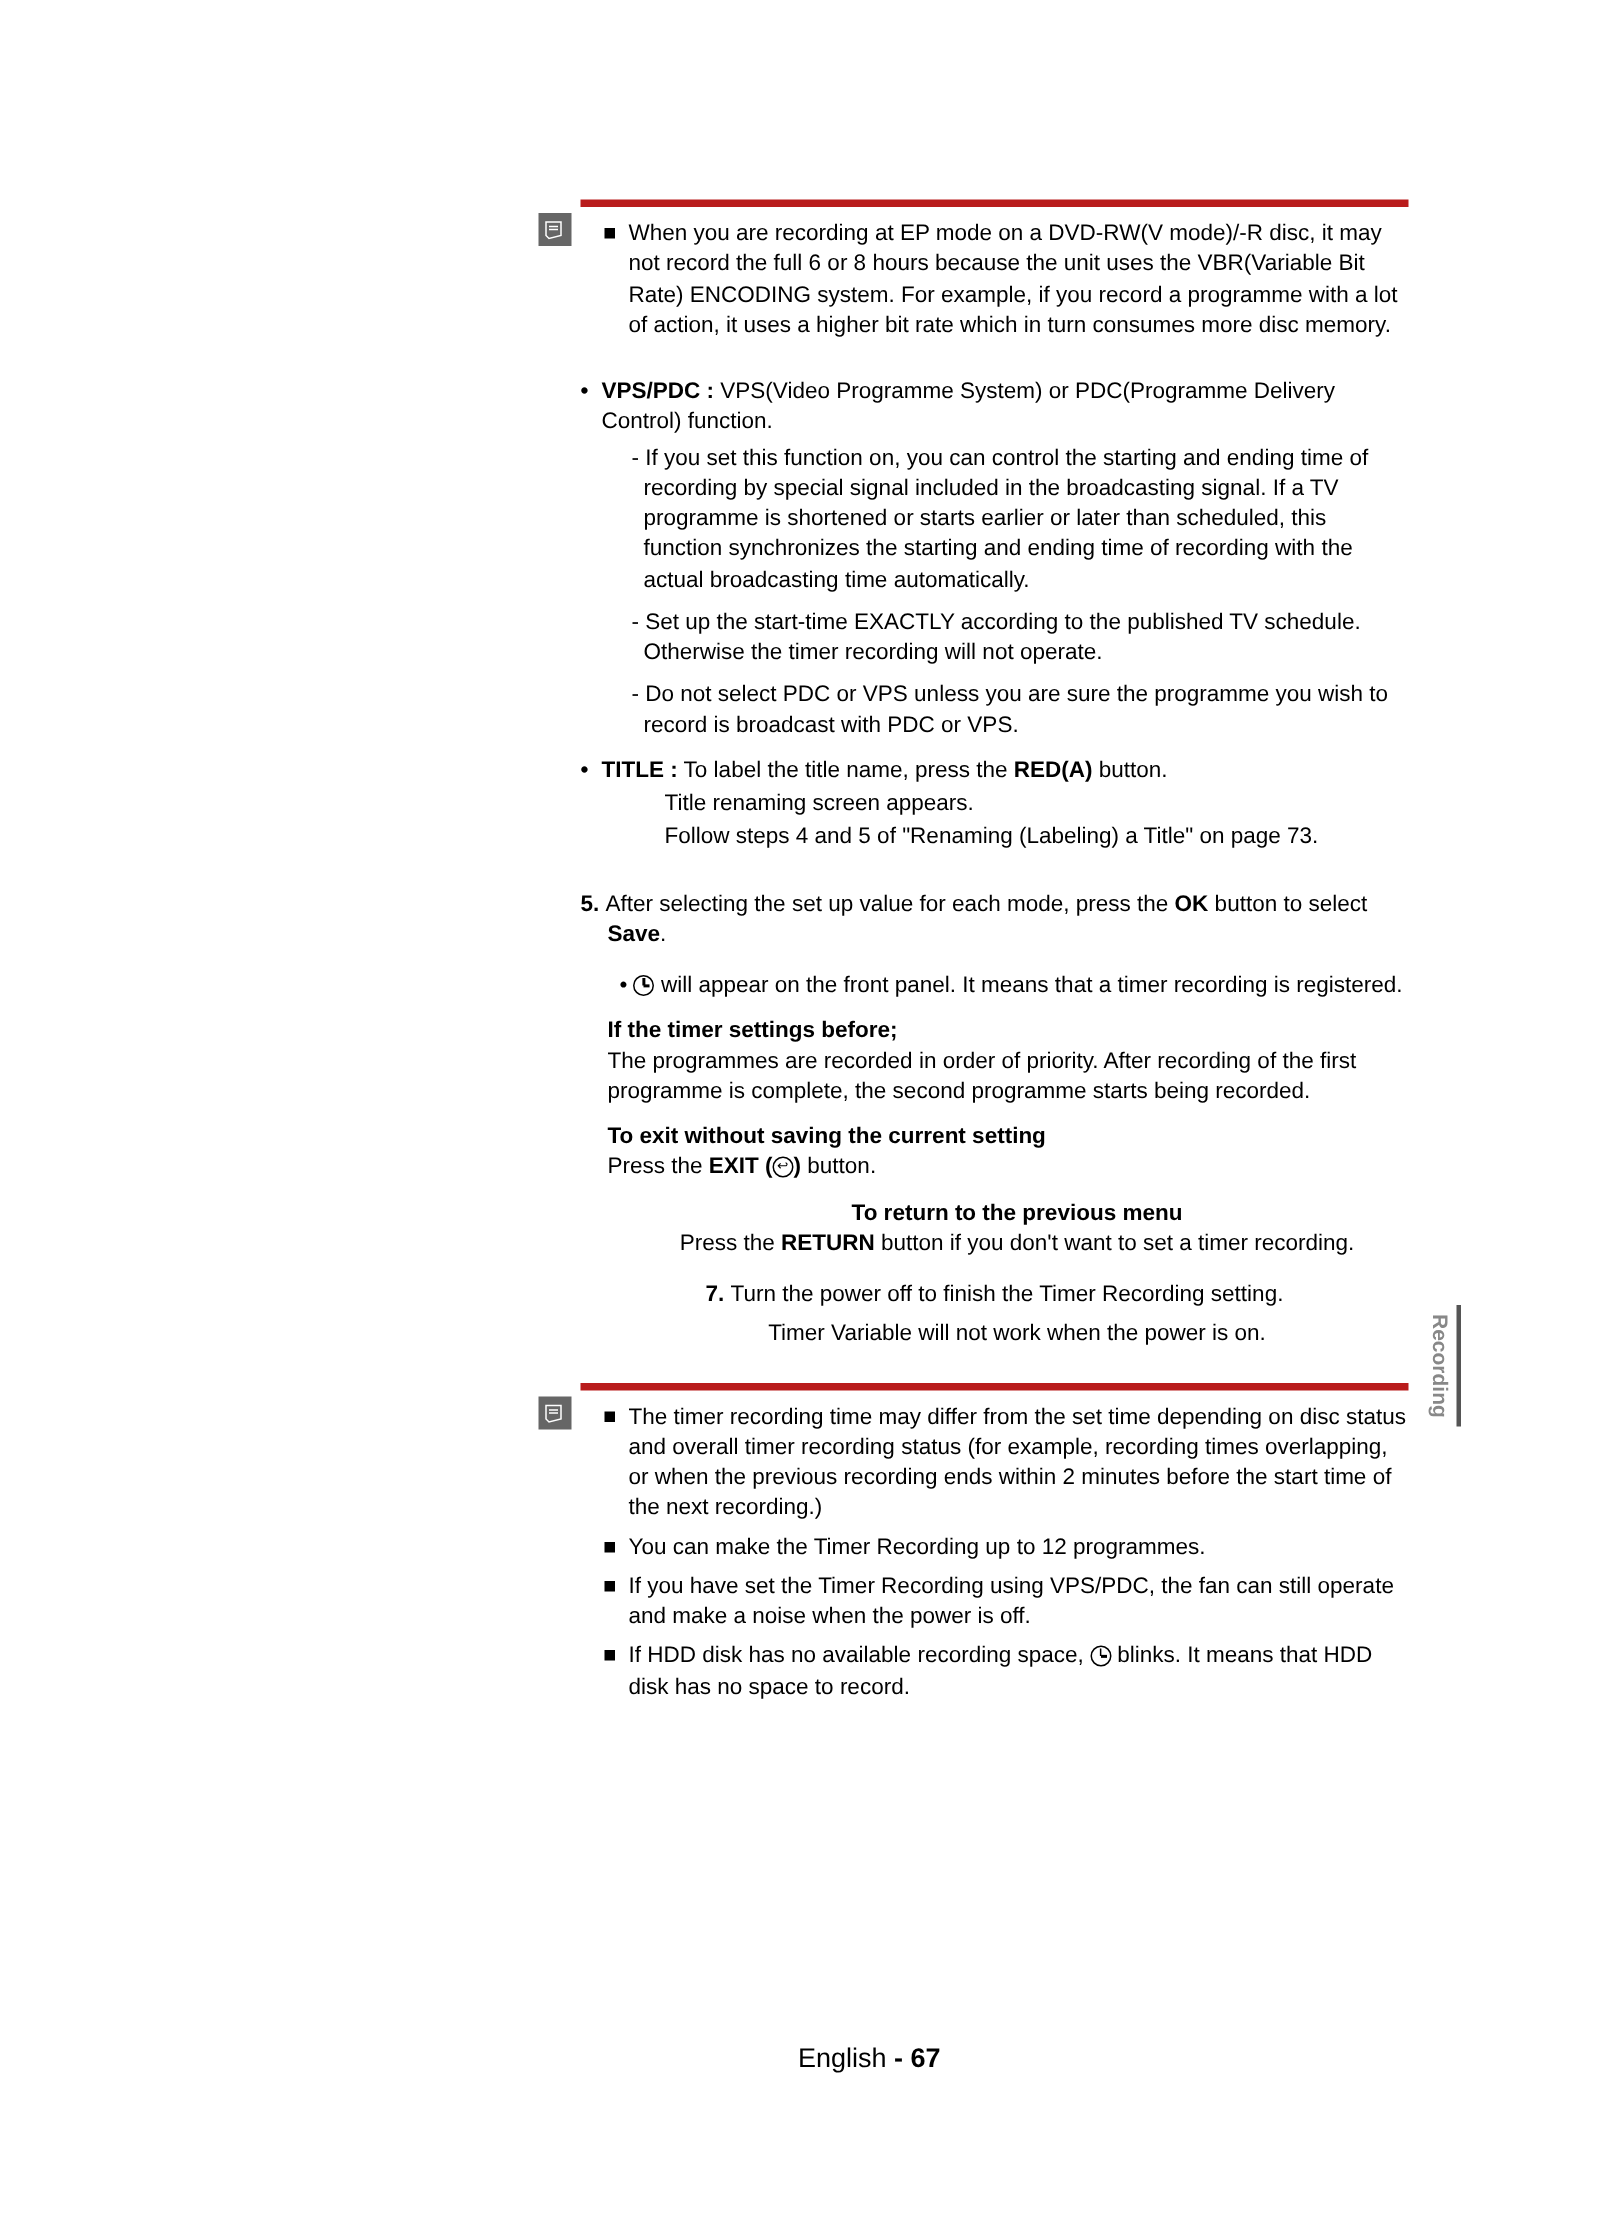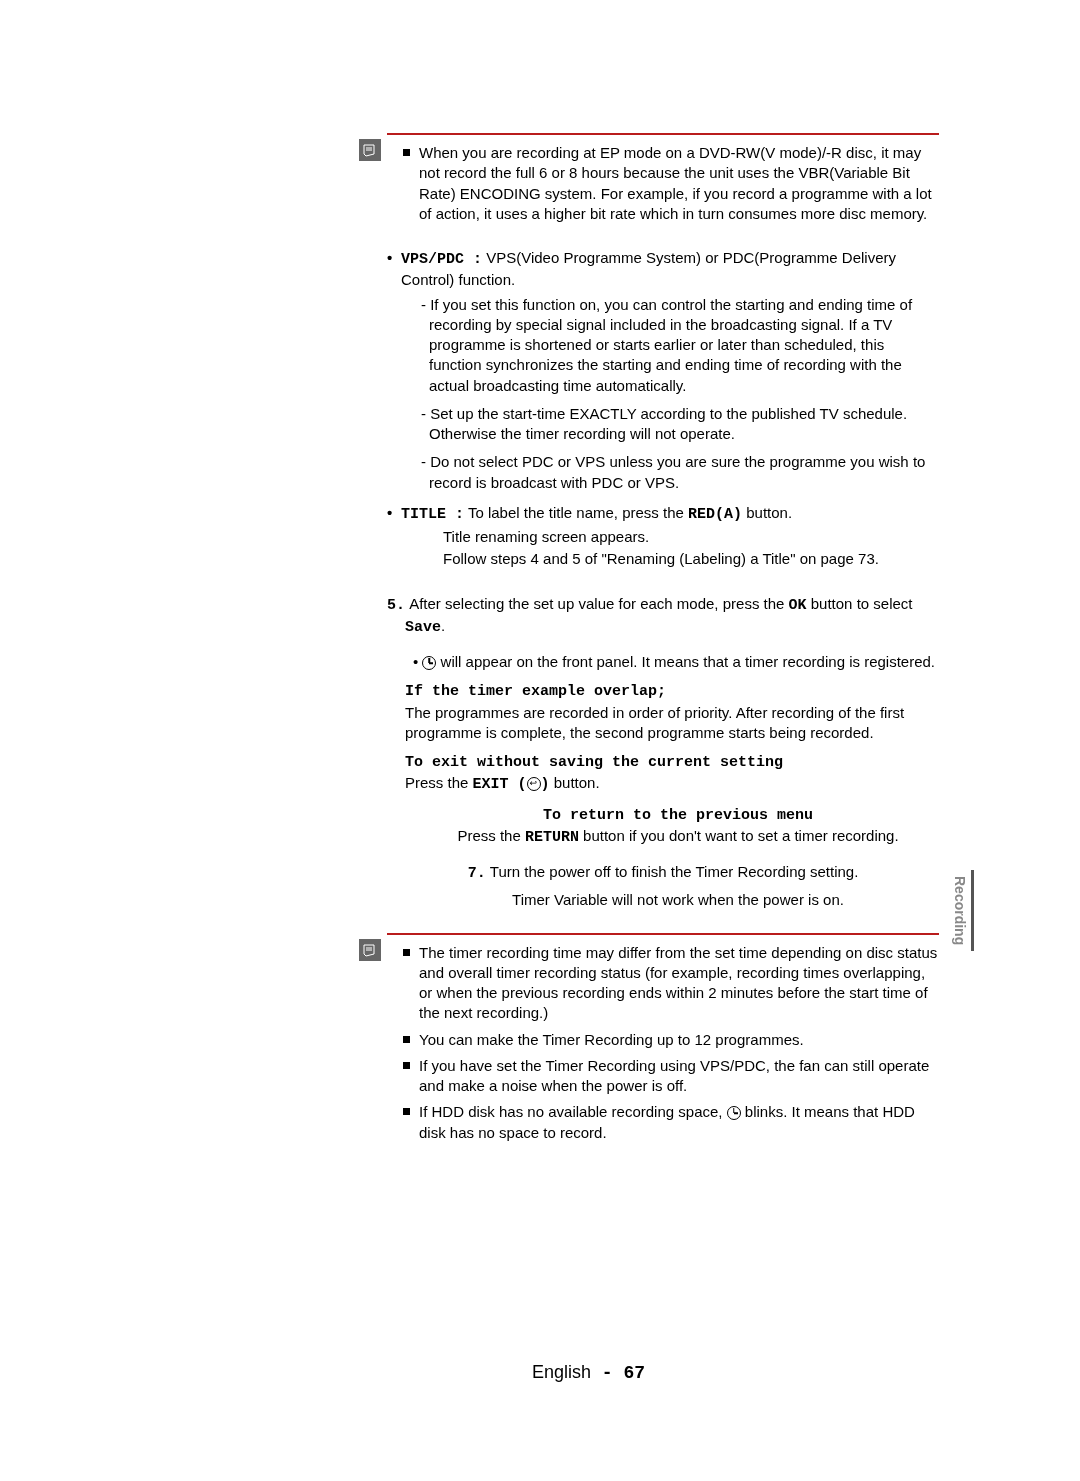--- a/index.html
+++ b/index.html
@@ -24,21 +24,21 @@
     .content {
       position: absolute;
       left: 265px;
       top: 48px;
       width: 552px;
       font-size: 15px;
       line-height: 1.35;
       color: #000;
     }
     .note-box {
-      border-top: 2px solid #b91c1c;
+      border-top: 5px solid #b91c1c;
       padding-top: 8px;
       margin-bottom: 24px;
       position: relative;
     }
     .note-icon {
       position: absolute;
       left: -28px;
       top: 4px;
       width: 22px;
       height: 22px;
@@ -123,21 +123,20 @@
       position: absolute;
       left: 50%;
       top: 50%;
       width: 4px;
       height: 1.5px;
       background: #000;
       transform: translate(0, -50%);
     }
     .bold {
       font-weight: bold;
-      font-family: Liberation Mono, monospace;
     }
     .para {
       margin-left: 18px;
       margin-bottom: 10px;
     }
     .para2 {
       margin-left: 30px;
       margin-bottom: 14px;
       text-align: center;
     }
@@ -215,21 +214,21 @@
     <div class="title-sub"><span>Follow steps 4 and 5 of "Renaming (Labeling) a Title" on page 73.</span></div>
 
     <div style="height:10px;"></div>
 
     <div class="num-item">
       <span class="bold">5.</span>&nbsp;<span>After selecting the set up value for each mode, press the </span><span class="bold">OK</span><span> button to select </span><span class="bold">Save</span><span>.</span>
     </div>
     <div class="sub-bullet">• <span class="clock-icon"></span><span> will appear on the front panel. It means that a timer recording is registered.</span></div>
 
     <div class="para">
-      <div class="bold">If the timer example overlap;</div>
+      <div class="bold">If the timer settings before;</div>
       <div>The programmes are recorded in order of priority. After recording of the first programme is complete, the second programme starts being recorded.</div>
     </div>
 
     <div class="para">
       <div class="bold">To exit without saving the current setting</div>
       <div><span>Press the </span><span class="bold">EXIT (</span><span class="exit-icon"></span><span class="bold">)</span><span> button.</span></div>
     </div>
 
     <div class="para2">
       <div class="bold">To return to the previous menu</div>

